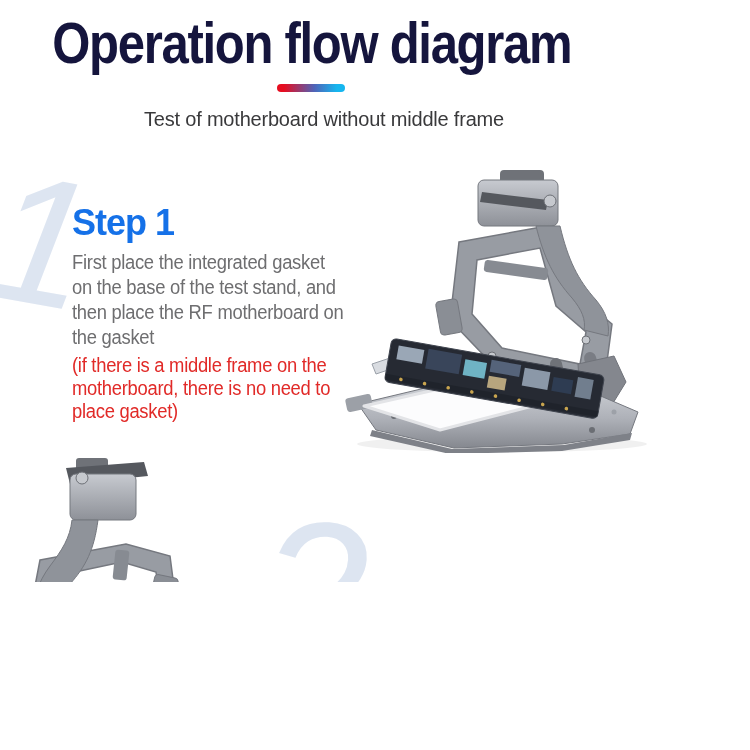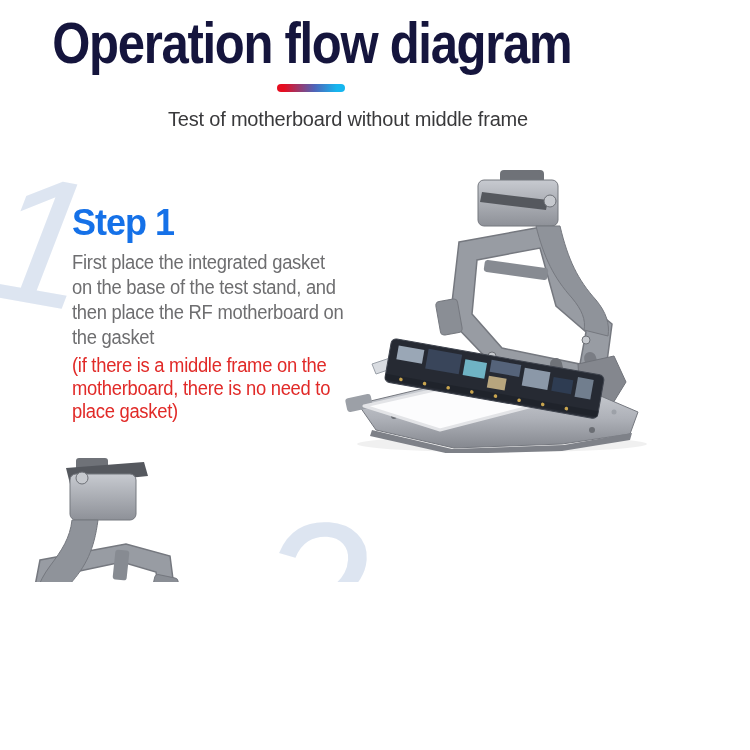--- a/index.html
+++ b/index.html
@@ -14,21 +14,21 @@
     font-size:57px;font-weight:bold;letter-spacing:-1.5px;
     color:var(--title-navy,#15153d);
     transform:scaleX(.86);transform-origin:center;
   }
   .divider{
     position:absolute;left:277px;top:84px;width:68px;height:8px;border-radius:4px;
     background:linear-gradient(90deg,var(--divider-red,#e60d20) 10%,#4f64b8 55%,var(--divider-cyan,#16b6ef) 88%);
   }
   .subtitle{
     position:absolute;left:0;top:108px;width:648px;text-align:center;
-    font-size:20px;color:var(--subtitle-dark,#39393b);letter-spacing:-.2px;padding-left:24px;
+    font-size:20px;color:var(--subtitle-dark,#39393b);letter-spacing:-.2px;
   }
   
   .wm{
     position:absolute;z-index:1;font-style:italic;font-weight:400;line-height:1;
     color:var(--watermark-blue,#dde5f1);pointer-events:none;user-select:none;
   }
   .wm1{left:-10px;top:150px;font-size:182px;transform:rotate(10deg);}
   .wm2{left:256px;top:492px;font-size:200px;transform:rotate(4deg);}
   
   .step{position:absolute;z-index:3;width:420px;}

